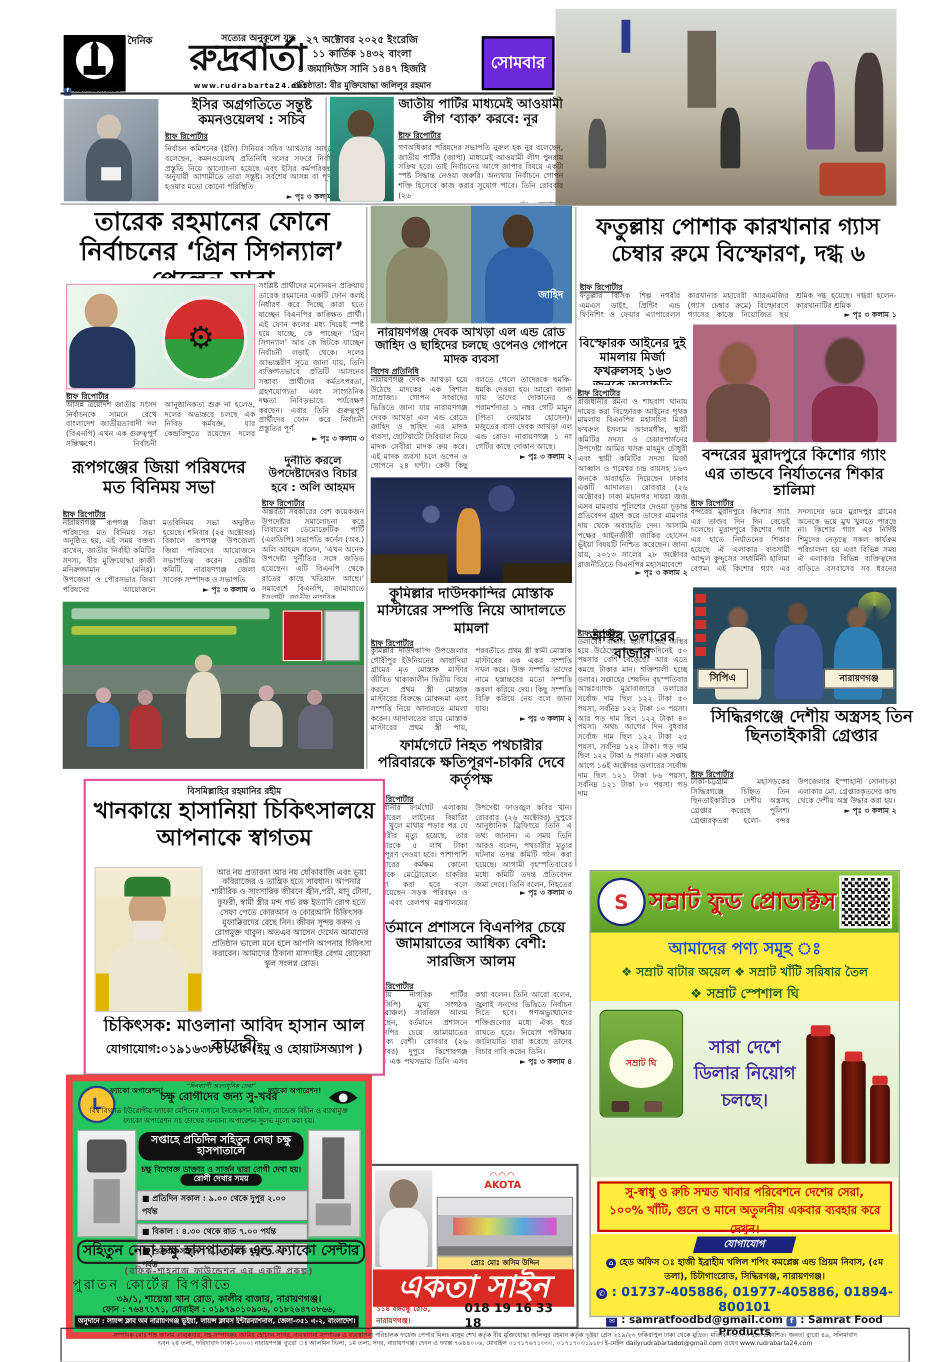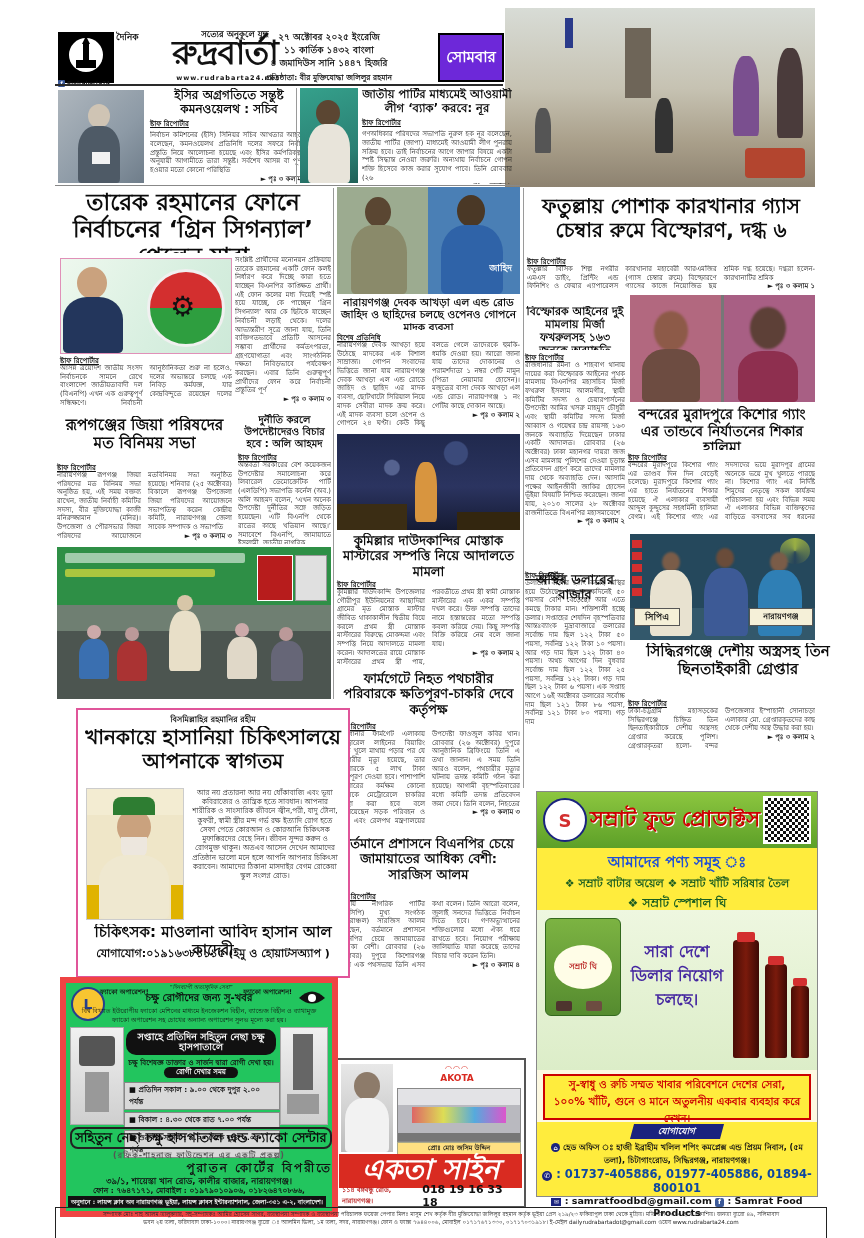--- a/index.html
+++ b/index.html
@@ -386,21 +386,21 @@
     <div class="blackband" style="position:absolute;left:60px;top:46px;width:150px;height:26px;font-size:9.5px;border-radius:10px;display:flex;align-items:center;justify-content:center;line-height:1.1;">সপ্তাহে প্রতিদিন সহিতুন নেছা চক্ষু হাসপাতালে</div>
     <div class="b" style="left:60px;top:74px;width:150px;font-size:7px;font-weight:bold;text-align:center;">চক্ষু বিশেষজ্ঞ ডাক্তার ও সার্জন দ্বারা রোগী দেখা হয়।</div>
     <div class="blackband" style="position:absolute;left:98px;top:84px;width:74px;height:11px;font-size:7px;border-radius:6px;line-height:11px;">রোগী দেখার সময়</div>
     <div class="b" style="left:58px;top:97px;width:156px;">
       <div class="timerow" style="margin:2px 0;">■ প্রতিদিন সকাল : ৯.০০ থেকে দুপুর ২.০০ পর্যন্ত</div>
       <div class="timerow" style="margin:2px 0;">■ বিকাল : ৪.৩০ থেকে রাত ৭.০০ পর্যন্ত</div>
       <div class="timerow" style="margin:2px 0;">■ শুক্রবার সকাল : ৯.০০ থেকে দুপুর ১.০০ পর্যন্ত</div>
     </div>
     <div class="hl" style="position:absolute;left:4px;top:144px;width:258px;height:18px;font-size:13px;border:2px solid #222;border-radius:8px;line-height:18px;">সহিতুন নেছা চক্ষু হাসপাতাল এন্ড ফ্যাকো সেন্টার</div>
     <div class="b" style="left:0;top:166px;width:100%;text-align:center;font-size:8px;font-weight:bold;color:#555;letter-spacing:1px;">(রফিক-শাহনাজ ফাউন্ডেশন এর একটি প্রকল্প)</div>
-    <div class="b" style="left:0;top:176px;width:100%;text-align:right;font-size:12px;font-weight:bold;letter-spacing:2px;">পুরাতন কোর্টের বিপরীতে</div>
+    <div class="b" style="left:0;top:176px;width:100%;text-align:left;font-size:12px;font-weight:normal;letter-spacing:2px;">পুরাতন কোর্টের বিপরীতে</div>
     <div class="b" style="left:0;top:192px;width:100%;text-align:center;font-size:8.5px;font-weight:bold;">৩৯/১, শায়েস্তা খান রোড, কালীর বাজার, নারায়ণগঞ্জ।</div>
     <div class="b" style="left:0;top:202px;width:100%;text-align:center;font-size:7.5px;font-weight:bold;">ফোন : ৭৬৪৭১৭১, মোবাইল : ০১৯৭৯০১০৯০৬, ০১৮২৬৪৭০৮৬৬, ০১৯৩৫৬১৯৬১৭</div>
     <div class="blackband" style="position:absolute;left:2px;top:213px;width:258px;height:11px;font-size:6px;line-height:11px;">অনুদানে : লায়ন্স ক্লাব অব নারায়ণগঞ্জ ভূইয়া, লায়ন্স ক্লাবস ইন্টারন্যাশনাল, জেলা-৩৫১ এ-২, বাংলাদেশ।</div>
   </div>
 
   <div class="b footerbox" style="left:55px;top:1207px;width:758px;height:26px;">
     <div>সম্পাদক মোঃ শাহ আলম তালুকদার, সহ-সম্পাদকঃ আমির হোসেন সাগর, ব্যবস্থাপনা সম্পাদক ও ব্যবস্থাপনা পরিচালক ফয়েজ পেপার মিলঃ মাসুম শেখ কর্তৃক বীর মুক্তিযোদ্ধা জলিলুর রহমান কর্তৃক ভূইয়া প্রেস ২১৯/২৩ ফকিরাপুল ঢাকা থেকে মুদ্রিত। মতিঝিল-১০০০ হতে প্রকাশিত। জনতা ব্যুরো ৪৯, সলিমাবাদ</div>
     <div>ভবন ২য় তলা, ফরিদাবাদ ঢাকা-১০০০। নারায়ণগঞ্জ ব্যুরো ঃ আলমিন ভিলা, ১ম তলা, সদর, নারায়ণগঞ্জ। ফোন ও ফ্যাক্স ৭৬৪৪০০৬, মোবাইল ০১৭১৭৬৭১৩৩০, ০১৭১৭০৩১৯১৮। ই-মেইল dailyrudrabartadot@gmail.com ওয়েব www.rudrabarta24.com</div>
   </div>
 

